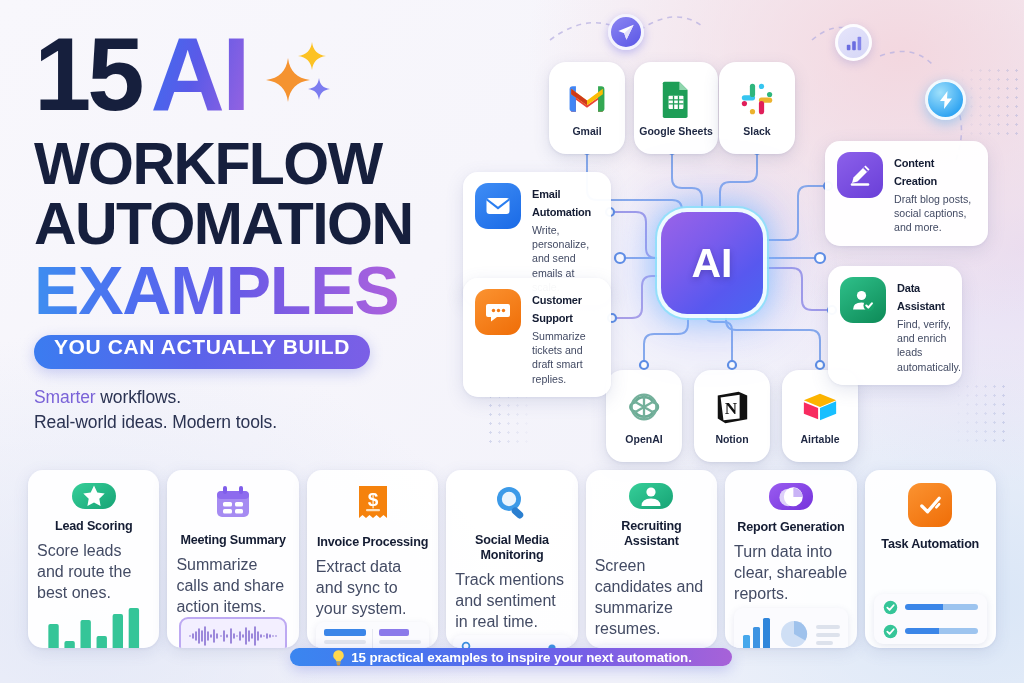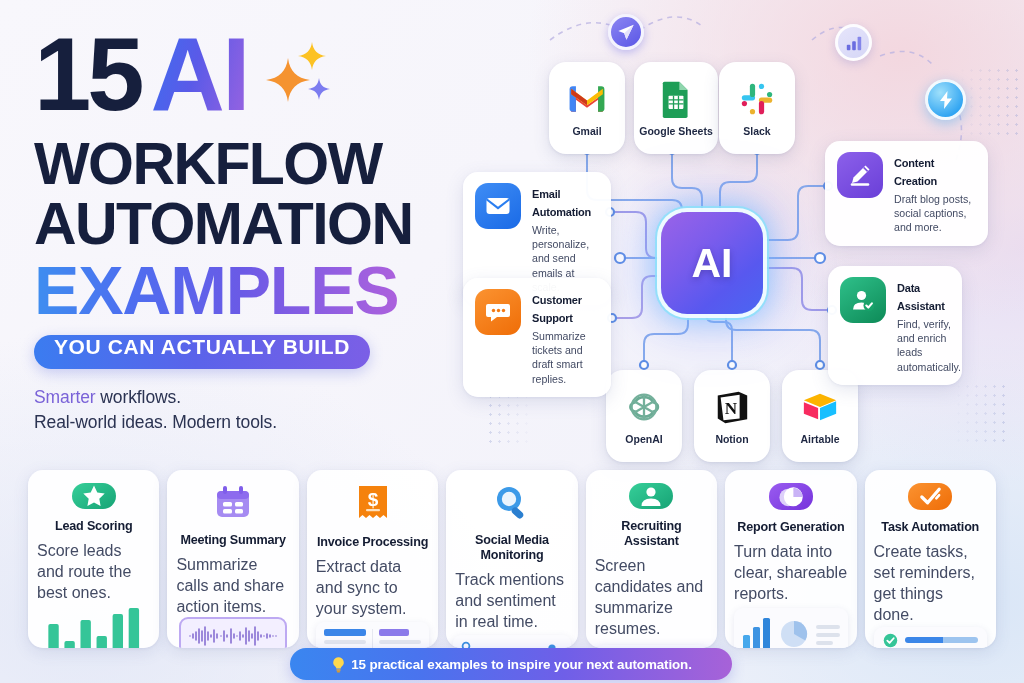--- a/index.html
+++ b/index.html
@@ -124,21 +124,21 @@
     padding: 13px 9px 0 9px; display: flex; flex-direction: column; align-items: center;
     position: relative; overflow: hidden;
   }
   .ex-ico { width: 44px; height: 44px; border-radius: 13px; display: flex; align-items: center; justify-content: center; }
   .ex-title { font-size: 12.6px; font-weight: 800; color: #141c33; margin-top: 10px; text-align: center; line-height: 1.18; letter-spacing: -0.2px; }
   .ex-desc { font-size: 16px; color: #434b64; text-align: left; line-height: 1.32; margin-top: 6px; }
   .ex-vis { margin-top: auto; width: 100%; height: 56px; position: relative; }
 
   
   #footer-pill {
-    position: absolute; left: 290px; top: 648px; width: 442px; height: 32px;
+    position: absolute; left: 290px; top: 648px; width: 442px; height: 18px;
     border-radius: 16px;
     background: linear-gradient(90deg, #3a86f0 0%, #4a73ee 30%, #6f5fe8 62%, #a762d8 100%);
     display: flex; align-items: center; justify-content: center; gap: 4px;
     box-shadow: 0 4px 14px rgba(90,100,220,0.3);
   }
   #footer-pill .ft-text { color: #fff; font-size: 13.4px; font-weight: 600; letter-spacing: -0.1px; }
   #footer-pill .ft-num { font-weight: 800; }
 </style>
 </head>
 <body>
@@ -592,21 +592,20 @@
     </div>
 
     <div class="ex-card">
       <span class="ex-ico" style="background:linear-gradient(145deg,#fb9331,#ef6d07);">
         <svg width="27" height="27" viewBox="0 0 28 28">
           <path d="M5 14.5 l6 6 L23 6.5" fill="none" stroke="#fff" stroke-width="3.4" stroke-linecap="round" stroke-linejoin="round"></path>
           <path d="M20 16 l3 -3.4" fill="none" stroke="#fff" stroke-width="2.6" stroke-linecap="round"></path>
         </svg>
       </span>
       <div class="ex-title">Task Automation</div>
-      <div class="ex-desc">Create tasks, set reminders, get things done.</div>
       <div class="ex-vis" style="display:flex;align-items:flex-start;justify-content:center;padding-top:2px;">
         <div style="width:122px;height:50px;background:#fbfbfe;border-radius:9px;box-shadow:0 2px 7px rgba(110,120,170,.16);display:flex;flex-direction:column;justify-content:center;gap:9px;padding:0 9px;">
           <div style="display:flex;align-items:center;gap:7px;">
             <svg width="15" height="15" viewBox="0 0 16 16">
               <circle cx="8" cy="8" r="7.2" fill="#35c598"></circle>
               <path d="M4.6 8.2 l2.4 2.4 4.4 -5" fill="none" stroke="#fff" stroke-width="1.9" stroke-linecap="round" stroke-linejoin="round"></path>
             </svg>
             <div style="flex:1;height:6px;border-radius:3px;background:linear-gradient(90deg,#3b86e8 0%,#3b86e8 52%,#9dc4ef 52%,#9dc4ef 100%);"></div>
           </div>
           <div style="display:flex;align-items:center;gap:7px;">

